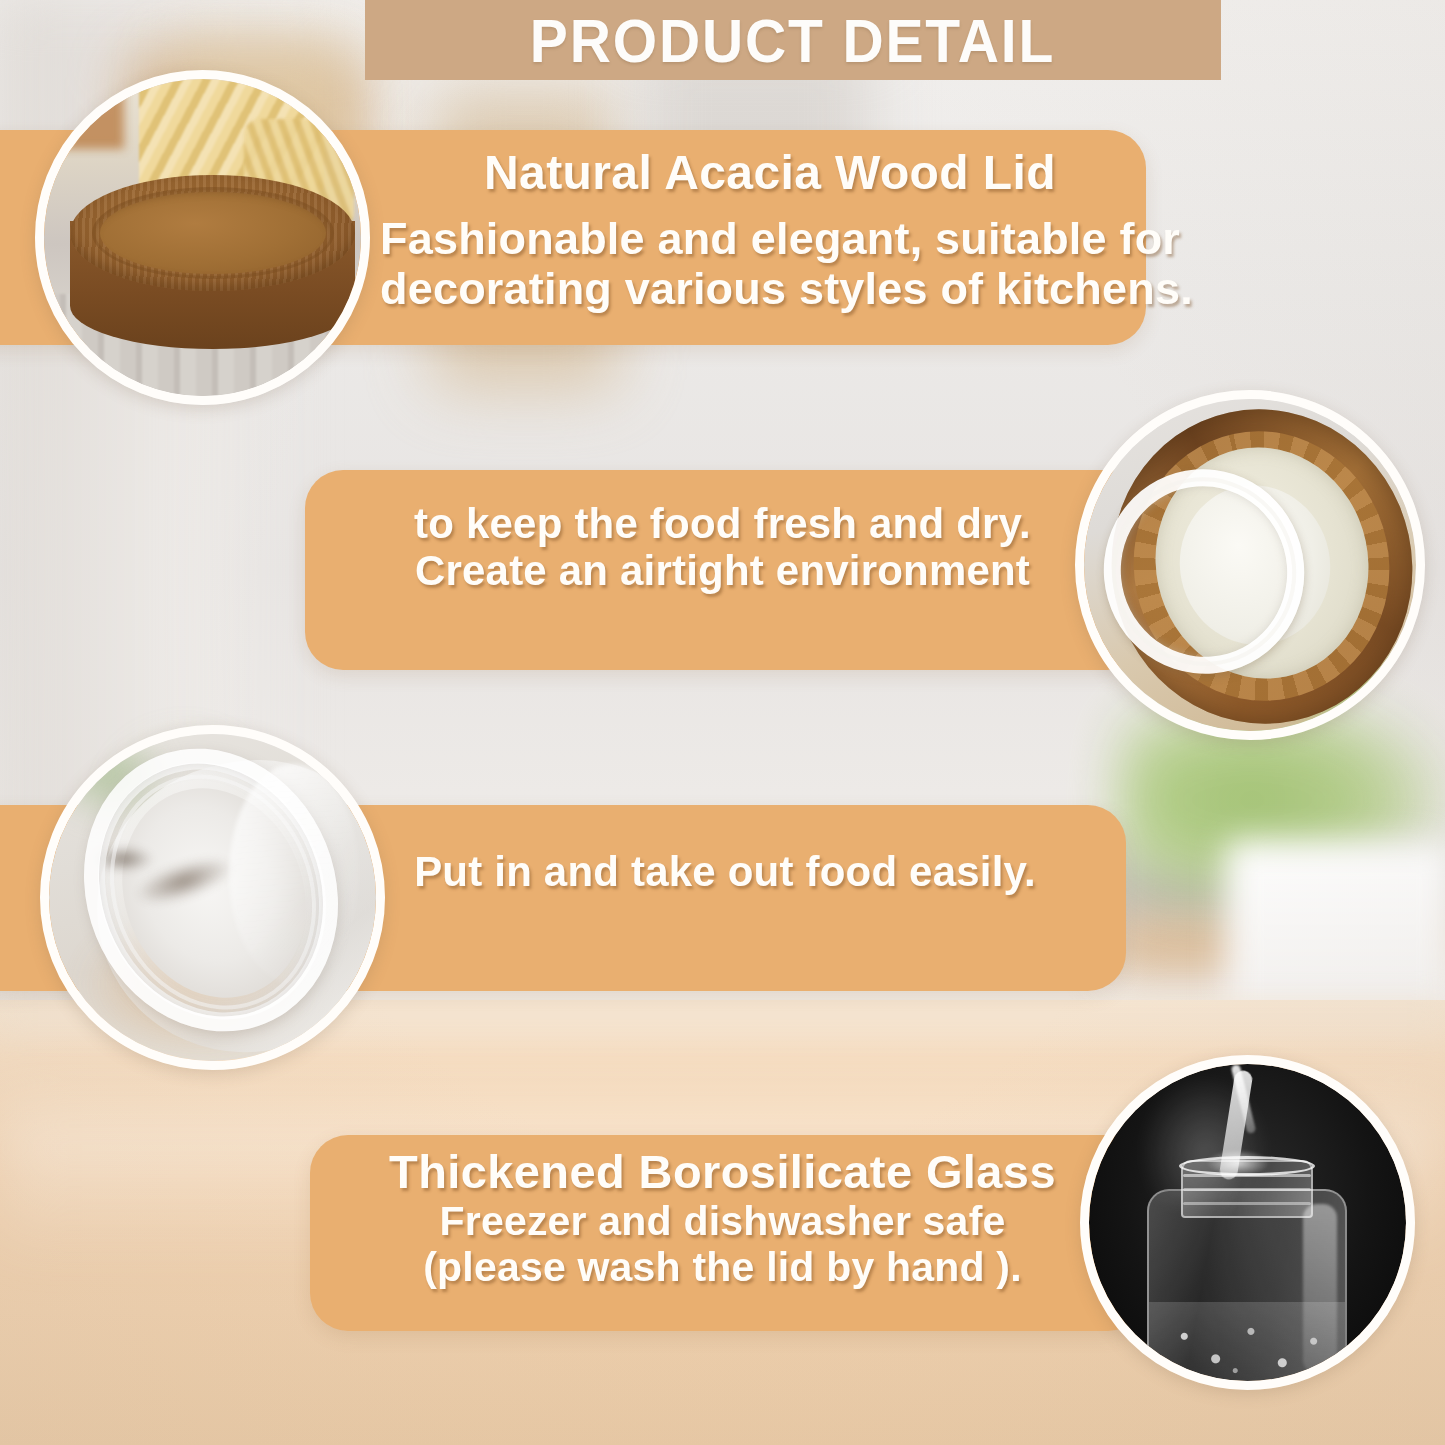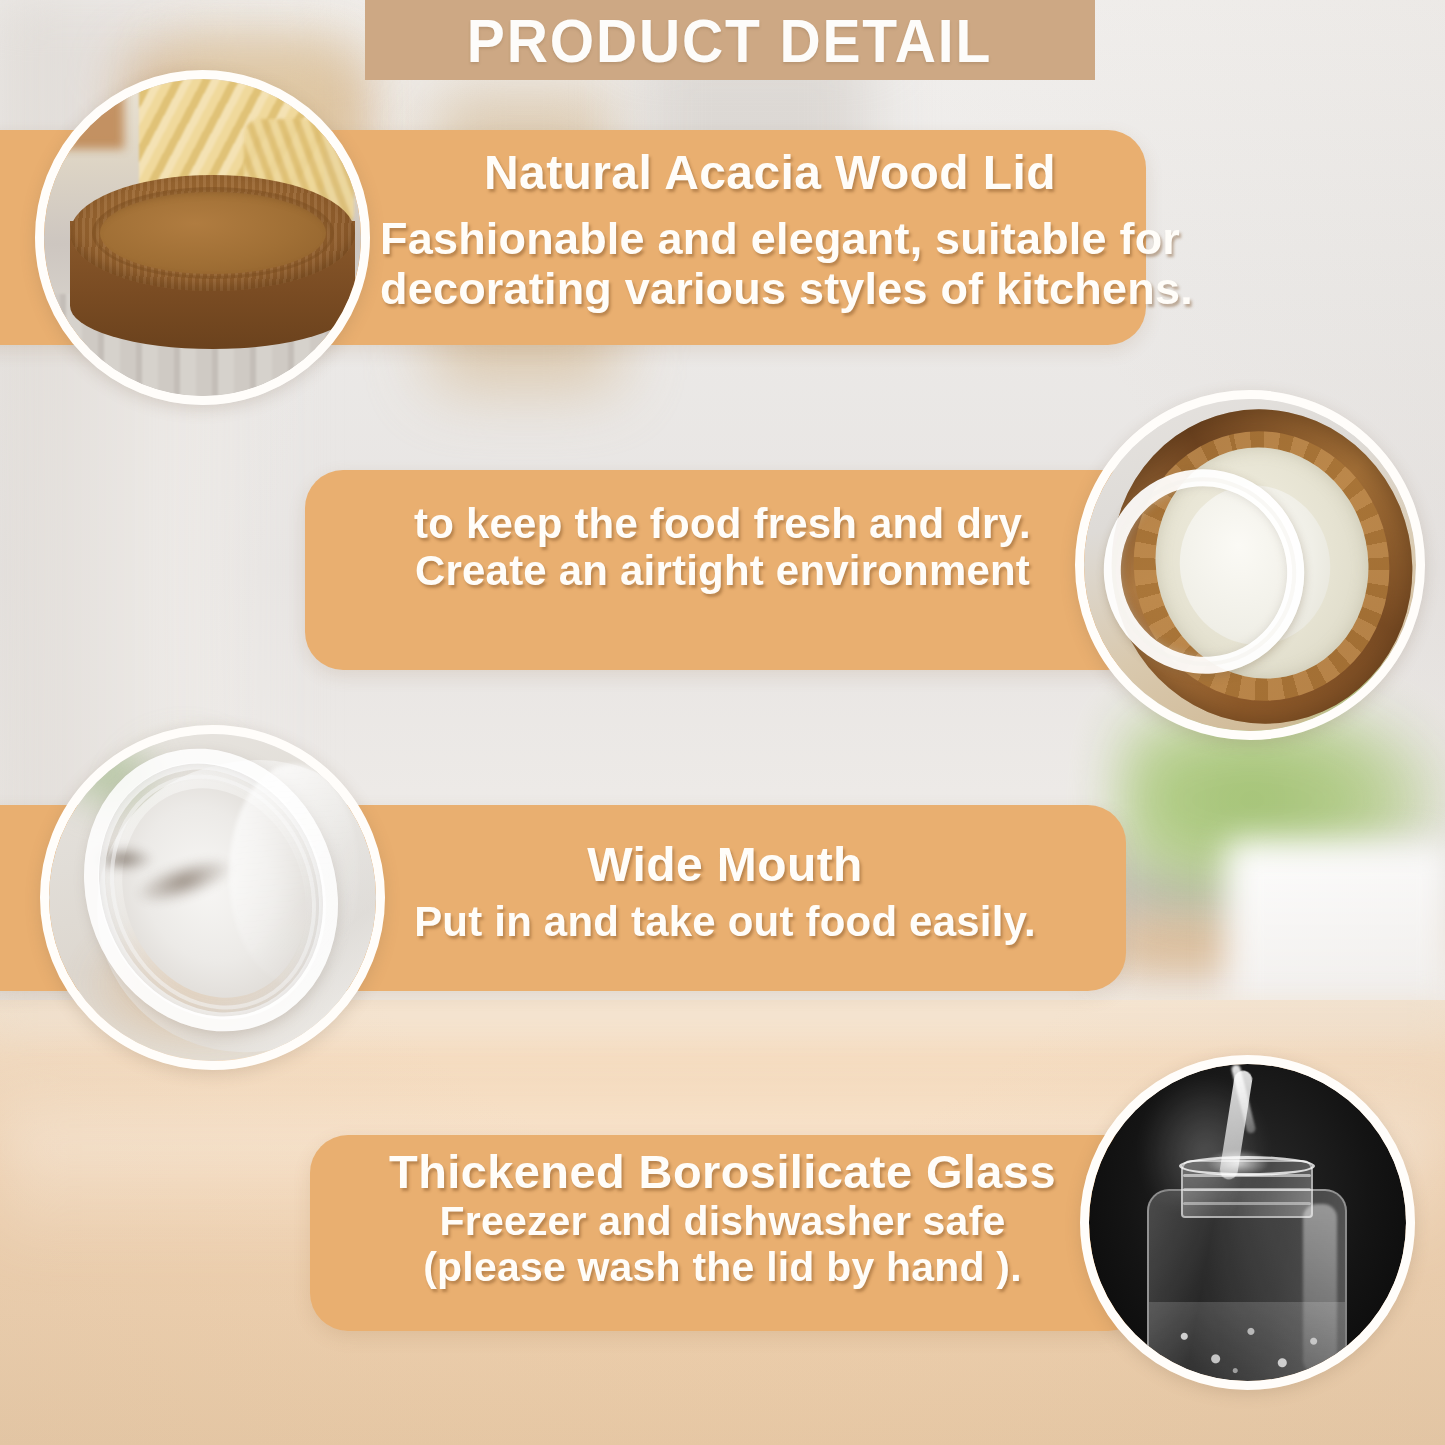--- a/index.html
+++ b/index.html
@@ -82,21 +82,21 @@
     background:linear-gradient(180deg,rgba(255,247,236,.55),rgba(255,247,236,0));
     filter:blur(30px);
   }
   .bg-vignette {
     inset:0; left:0; top:0; width:1445px; height:1445px;
     background:radial-gradient(ellipse at 50% 45%, rgba(255,255,255,0) 45%, rgba(180,170,160,.13) 100%);
   }
 
   
   #title-banner {
-    position:absolute; left:365px; top:0px; width:730px; height:80px;
+    position:absolute; left:365px; top:0px; width:856px; height:80px;
     background:#cda884;
     display:flex; align-items:center; justify-content:center;
     z-index:6;
   }
   #title-banner .t {
     color:#fdfcfa;
     font-size:62px;
     font-weight:bold;
     letter-spacing:2px;
     font-family:"Liberation Sans Narrow","Liberation Sans",sans-serif;
@@ -456,21 +456,20 @@
 </div>
 
 <div class="block" id="text-2">
   <div class="sub">
     <div>to keep the food fresh and dry.</div>
     <div>Create an airtight environment</div>
   </div>
 </div>
 
 <div class="block" id="text-3">
-  <div class="head">Wide Mouth</div>
   <div class="sub">
     <div>Put in and take out food easily.</div>
   </div>
 </div>
 
 <div class="block" id="text-4">
   <div class="head">Thickened Borosilicate Glass</div>
   <div class="sub">
     <div>Freezer and dishwasher safe</div>
     <div>(please wash the lid by hand ).</div>

